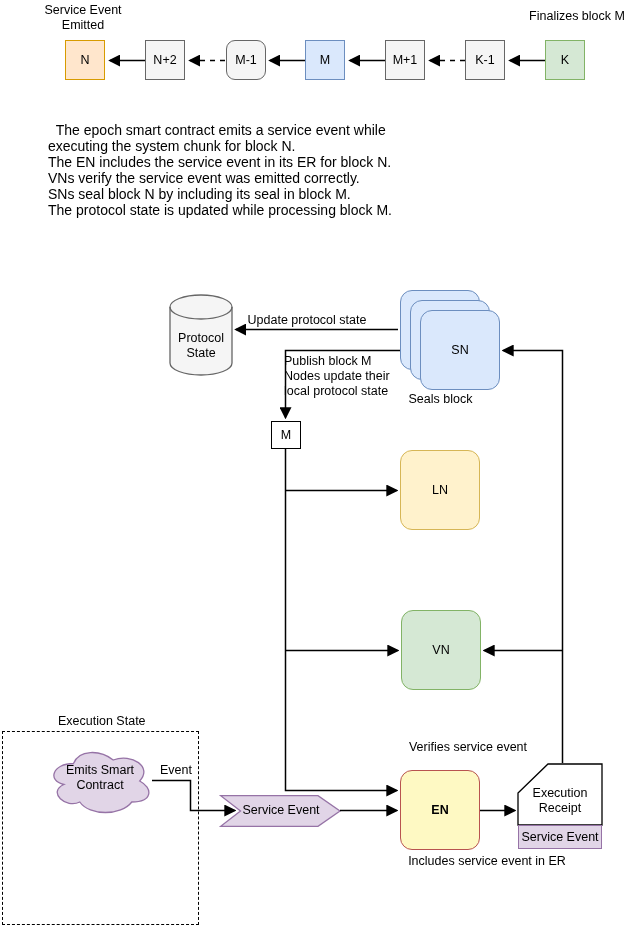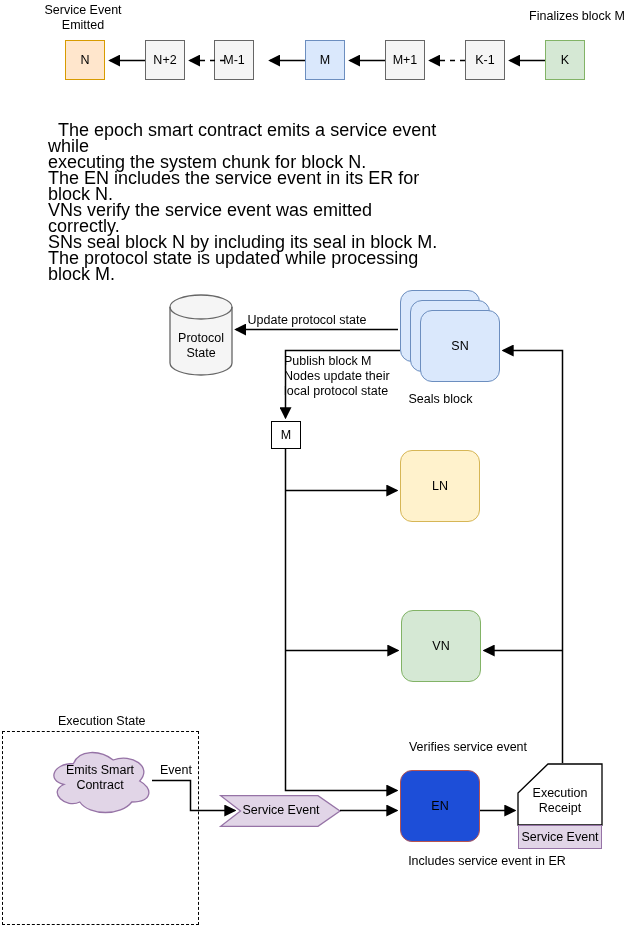--- a/index.html
+++ b/index.html
@@ -2,39 +2,39 @@
 <html><head>
 <meta charset="utf-8">
 <style>
   html,body { margin:0; padding:0; background:#fff; }
   .canvas {
     position:relative; width:626px; height:931px; background:#ffffff;
     font-family:"Liberation Sans", sans-serif; color:#000; overflow:hidden;padding-left:10px;
   }
   .lbl { position:absolute; font-size:12.5px; line-height:15px; white-space:pre-line; }
   .center { text-align:center; }
-  .para { position:absolute; font-size:18px; line-height:16px; white-space:pre-wrap; }
+  .para { position:absolute; font-size:14px; line-height:16px; white-space:pre-wrap; }
   .cblock {
     position:absolute; top:40px; width:40px; height:40px; box-sizing:border-box;
     border:1.3px solid #666; display:flex; align-items:center; justify-content:center;
     font-size:12.5px;
   }
   .c-orange { background:#ffe6cc; border-color:#d79b00; }
   .c-gray   { background:#f5f5f5; border-color:#666666; }
   .c-blue   { background:#dae8fc; border-color:#6c8ebf; }
   .c-green  { background:#d5e8d4; border-color:#82b366; }
   .node {
-    position:absolute; width:80px; height:72px; border-radius:12px; box-sizing:border-box;
+    position:absolute; width:80px; height:80px; border-radius:12px; box-sizing:border-box;
     border:1.3px solid; display:flex; align-items:center; justify-content:center;
     font-size:12.5px; background:#fff;
   }
   .n-blue   { background:#dae8fc; border-color:#6c8ebf; }
   .n-yellow { background:#fff2cc; border-color:#d6b656; }
   .n-green  { background:#d5e8d4; border-color:#82b366; }
-  .n-red    { background:#1d4ed8; border-color:#b85450; }
+  .n-red    { background:#fef9c3; border-color:#b85450;font-weight:bold; }
   .mbox {
     position:absolute; left:271px; top:421px; width:30px; height:28px; box-sizing:border-box;
     border:1.3px solid #000; background:#fff; display:flex; align-items:center;
     justify-content:center; font-size:12.5px;
   }
   .exec-box {
     position:absolute; left:2px; top:731px; width:197px; height:194px;
     border:1.4px dashed #000; box-sizing:border-box; background:transparent;
   }
   .er-band {
@@ -49,21 +49,21 @@
 <body>
 
 <div class="canvas">
 
   <div class="lbl center" style="left:23px; top:3px; width:120px;">Service Event
 Emitted</div>
   <div class="lbl center" style="left:517px; top:9px; width:120px;">Finalizes block M</div>
 
   <div class="cblock c-orange" style="left:65px;">N</div>
   <div class="cblock c-gray" style="left:145px;">N+2</div>
-  <div class="cblock c-gray" style="left:214px;">M-1</div>
+  <div class="cblock c-gray" style="left:226px;border-radius:9px;">M-1</div>
   <div class="cblock c-blue" style="left:305px;">M</div>
   <div class="cblock c-gray" style="left:385px;">M+1</div>
   <div class="cblock c-gray" style="left:465px;">K-1</div>
   <div class="cblock c-green" style="left:545px;">K</div>
 
   <div class="para" style="left:48px; top:122px; width:400px;">  The epoch smart contract emits a service event while
 executing the system chunk for block N.
 The EN includes the service event in its ER for block N.
 VNs verify the service event was emitted correctly.
 SNs seal block N by including its seal in block M.

